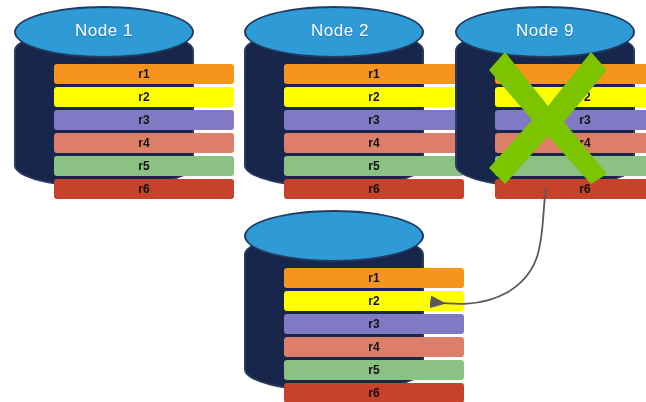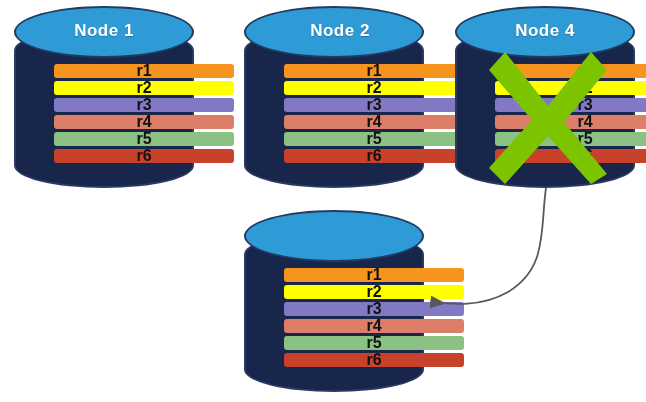--- a/index.html
+++ b/index.html
@@ -46,48 +46,48 @@
     border-radius: 50%;
     box-sizing: border-box;
   }
 
   .node-title {
     position: absolute;
     left: 0;
     width: 100%;
     text-align: center;
     color: #ffffff;
-    font-weight: bold;
+    font-weight: normal;
     font-size: 17px;
     letter-spacing: 0.5px;
     text-shadow: 0 1px 1px rgba(0,0,0,0.25);
     pointer-events: none;
     white-space: nowrap;
   }
 
   
   .rows {
     position: absolute;
     left: 0;
     width: 100%;
     display: flex;
     flex-direction: column;
     align-items: center;
     gap: 3px;
   }
 
   .row {
     position: relative;
-    height: 14px;
+    height: 20px;
     border-radius: 3px;
     display: flex;
     align-items: center;
     justify-content: center;
     font-weight: bold;
-    font-size: 16px;
+    font-size: 12px;
     color: #111111;
     line-height: 1;
     box-sizing: border-box;
     text-align: center;
   }
 
   
   .x-mark {
     position: absolute;
     pointer-events: none;
@@ -131,21 +131,21 @@
       <div class="row" style="width:100%; background:#8279C4;">r3</div>
       <div class="row" style="width:100%; background:#DD7E68;">r4</div>
       <div class="row" style="width:100%; background:#8BC183;">r5</div>
       <div class="row" style="width:100%; background:#C8412A;">r6</div>
     </div>
   </div>
 
   <div class="node" style="left:455px; top:6px; width:180px; height:185px;">
     <div class="cyl-body" style="top:22px; height:160px;"></div>
     <div class="cyl-top" style="top:0px; height:52px;"></div>
-    <div class="node-title" style="top:15px;">Node 4</div>
+    <div class="node-title" style="top:15px;">Node 9</div>
     <div class="rows" style="top:58px; padding:0 40px;">
       <div class="row" style="width:100%; background:#F7941D;">r1</div>
       <div class="row" style="width:100%; background:#FFFF00;">r2</div>
       <div class="row" style="width:100%; background:#8279C4;">r3</div>
       <div class="row" style="width:100%; background:#DD7E68;">r4</div>
       <div class="row" style="width:100%; background:#8BC183;">r5</div>
       <div class="row" style="width:100%; background:#C8412A;">r6</div>
     </div>
 
     <svg class="x-mark" style="left:32px; top:44px;" width="122" height="136" viewBox="0 0 122 136">

